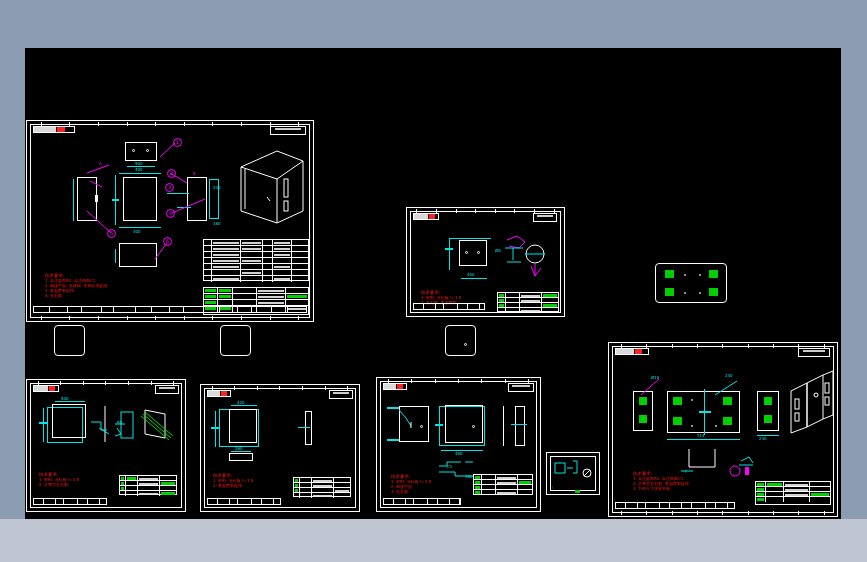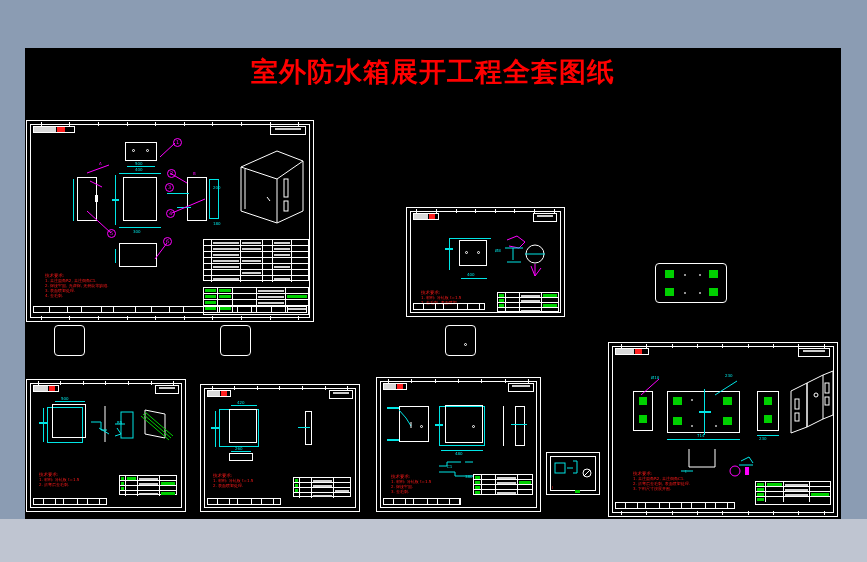--- a/index.html
+++ b/index.html
@@ -103,21 +103,20 @@
 </style>
 </head>
 <body>
 
 <div class="top-band"></div>
 <div class="left-band"></div>
 <div class="right-band"></div>
 
 <div class="canvas">
 
-  <div class="sheet-title">室外防水箱展开工程全套图纸</div>
 
   <div class="sheet" style="left:1px;top:72px;width:288px;height:202px;">
     <div class="inner"></div>
 
     <div class="ticks" style="top:1px;">
       <span></span>
         <span></span>
         <span></span>
         <span></span>
         <span></span>

